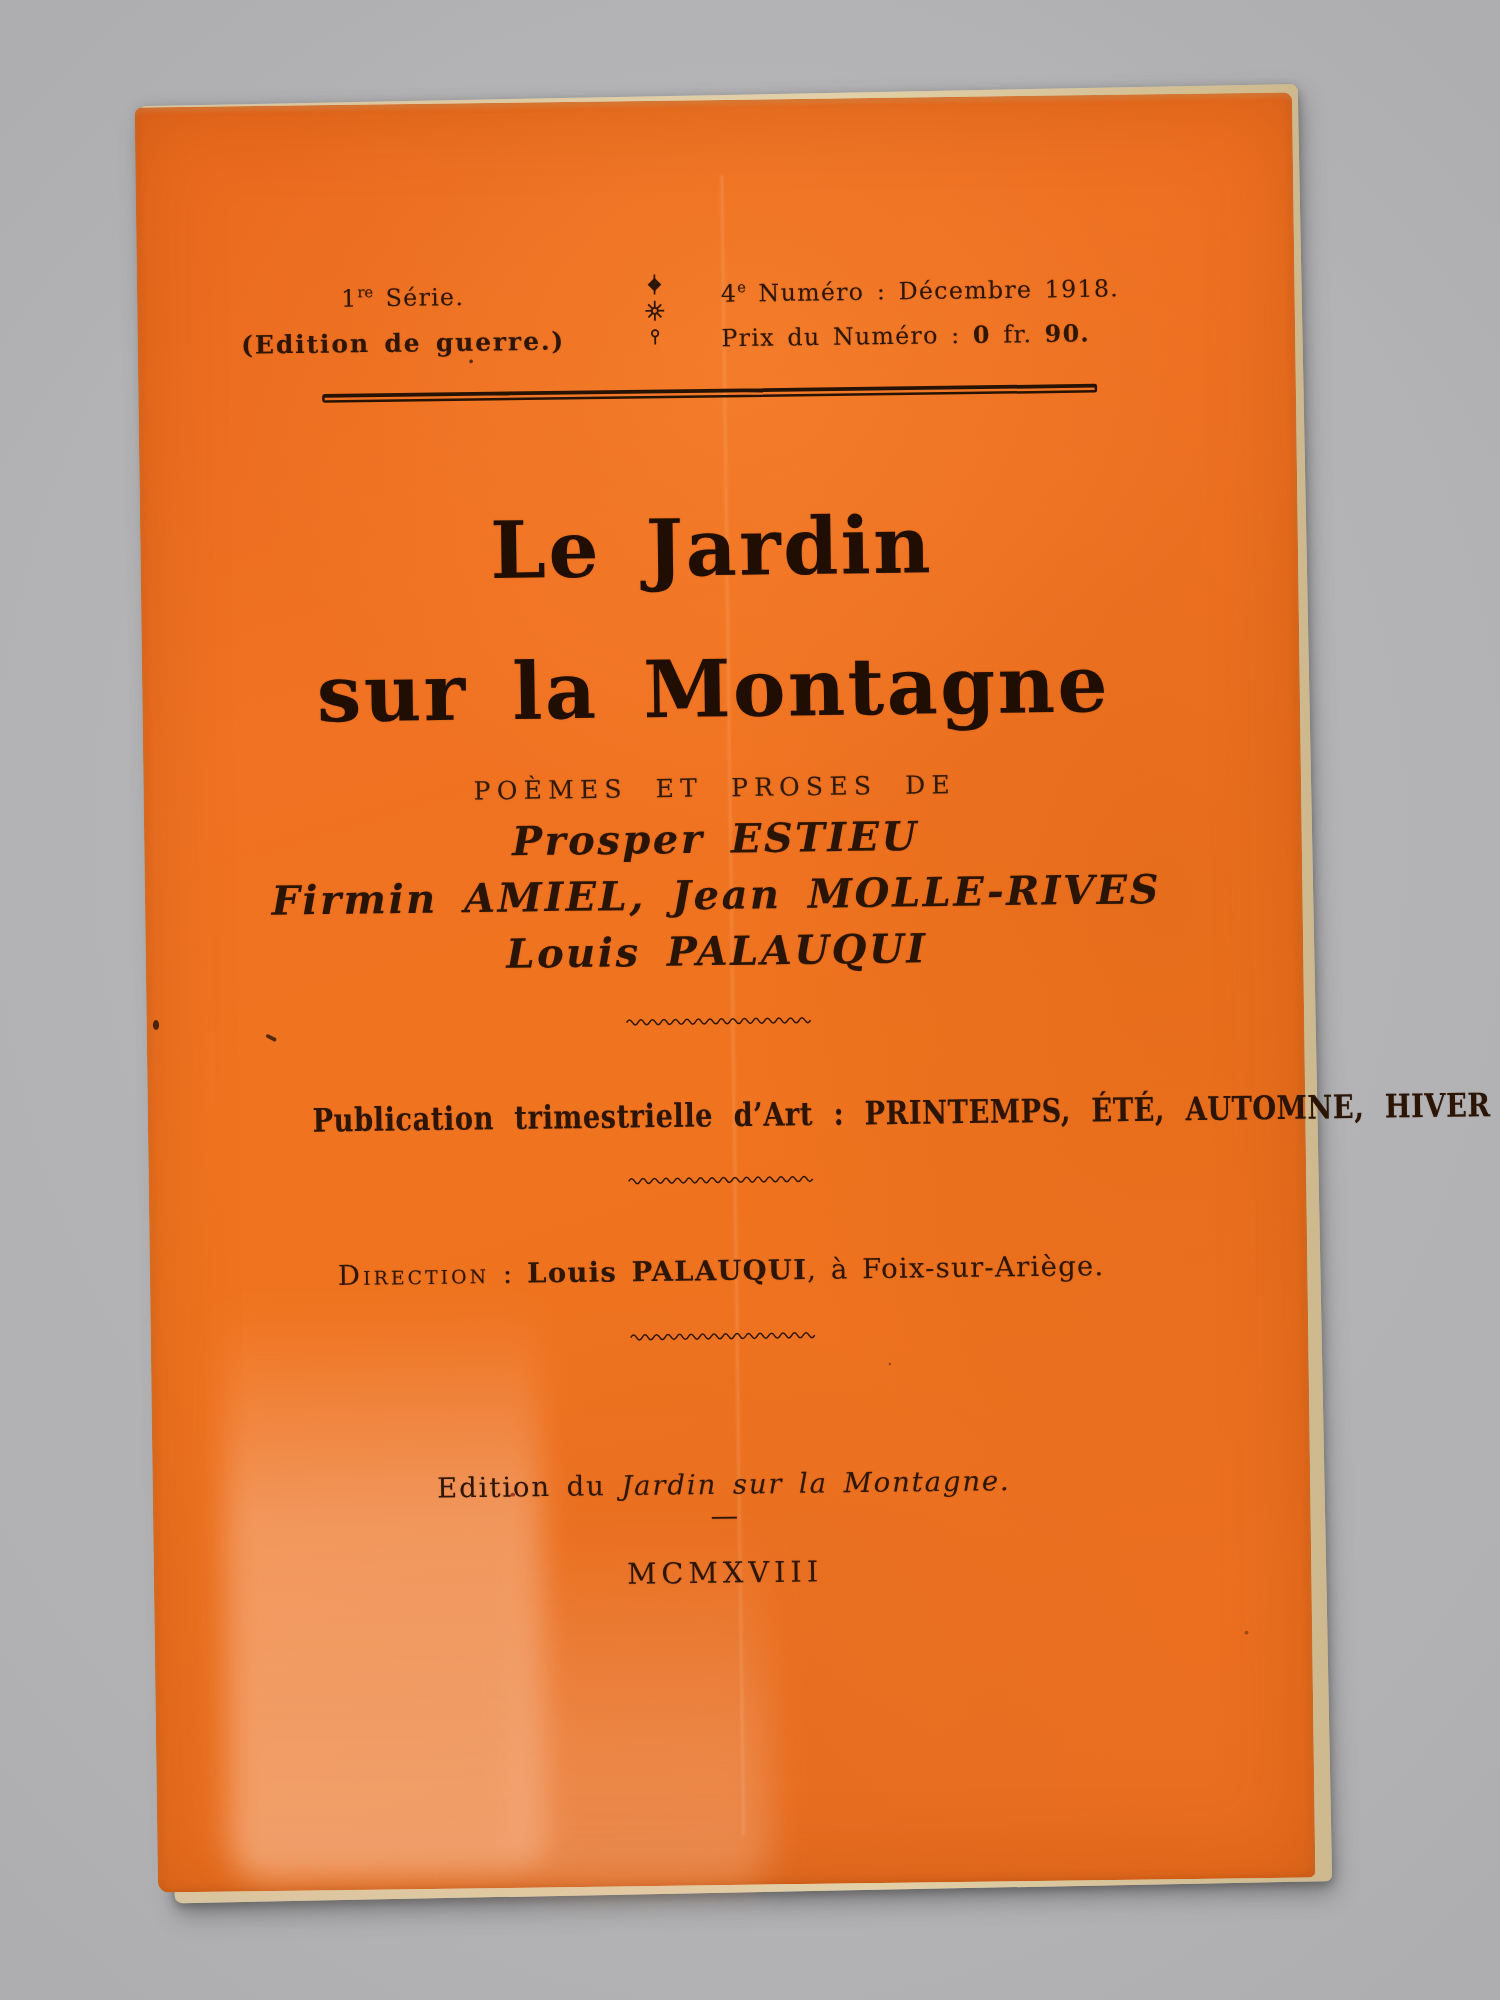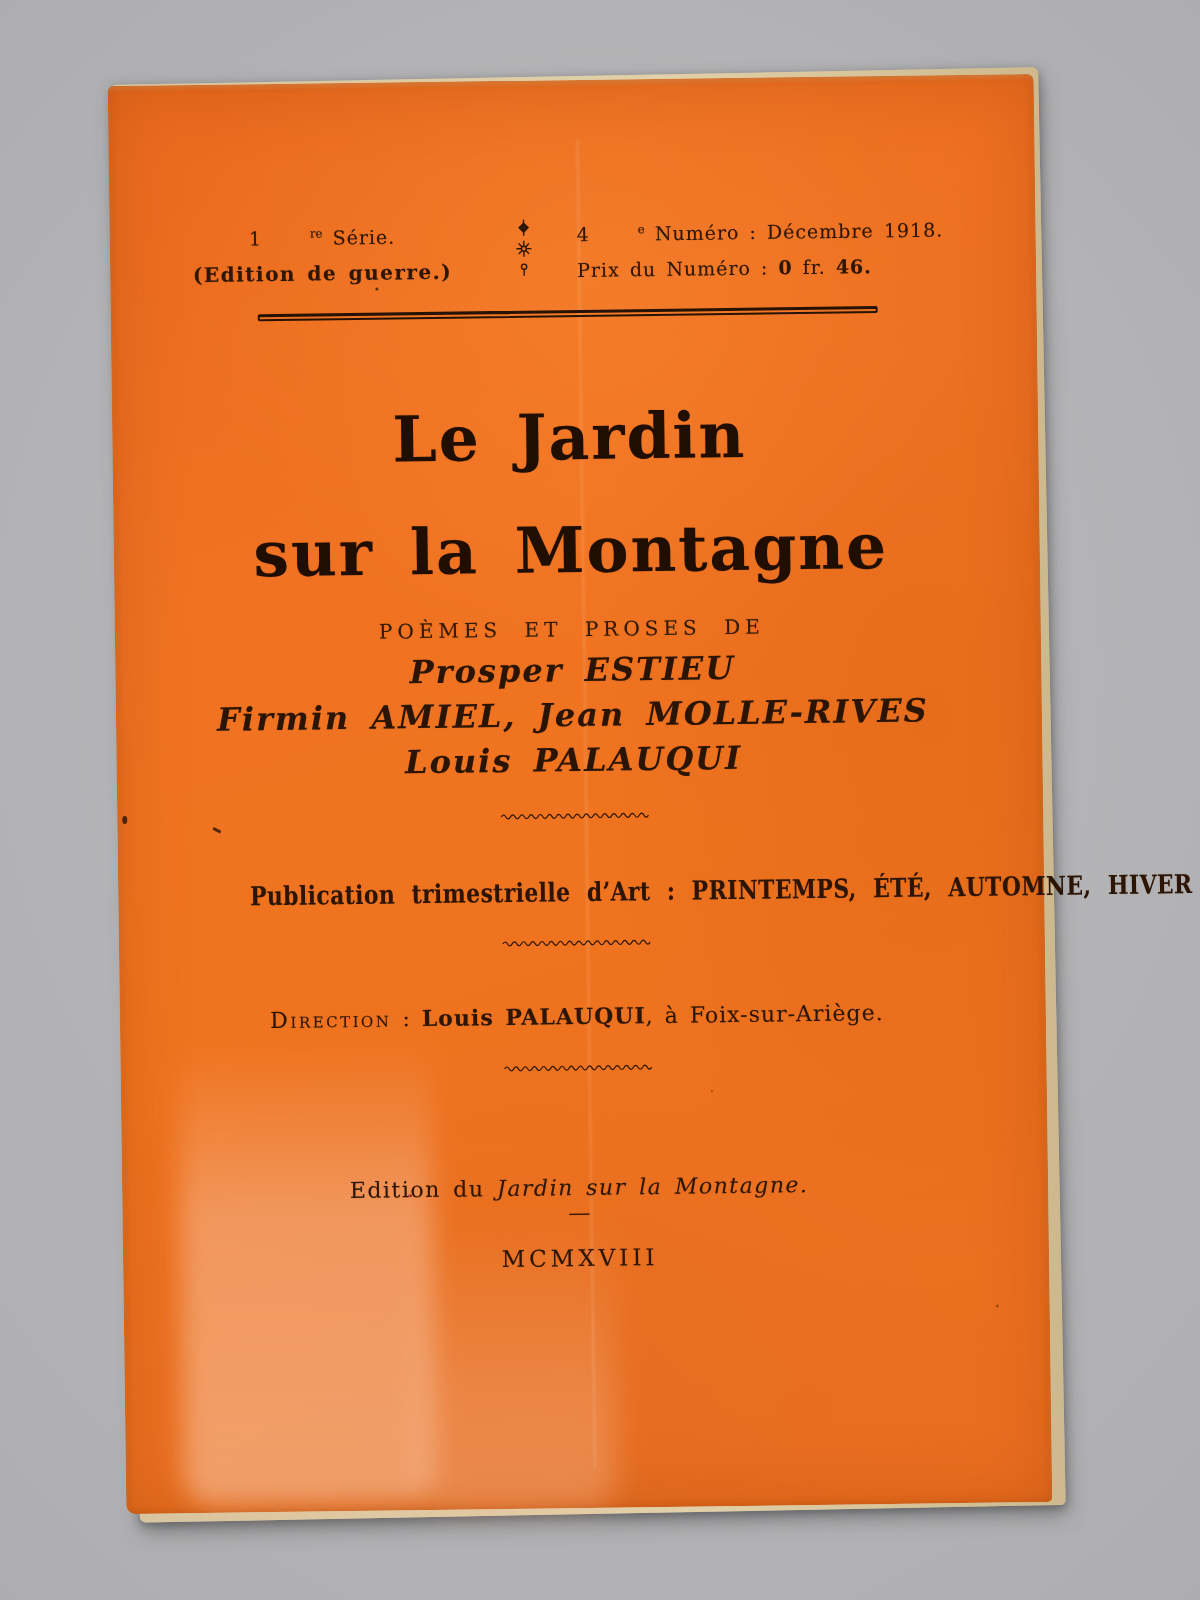--- a/index.html
+++ b/index.html
@@ -68,21 +68,21 @@
     text-align: center;
     text-shadow: 0 0 1px rgba(46,21,5,0.35);
   }
 
   
   .masthead {
     display: flex; align-items: flex-start; justify-content: center;
     margin-top: 132px; font-size: 19px; line-height: 36px;
     letter-spacing: 1px; word-spacing: 3px;
   }
-  .masthead sup { font-size: 0.62em; vertical-align: super; letter-spacing: 0; margin-left: 48px; }
+  .masthead sup { font-size: 0.62em; vertical-align: super; letter-spacing: 0; }
   .mast-left  { width: 350px; text-align: center; }
   .mast-left .war-edition { font-weight: 700; letter-spacing: 1.5px; font-size: 20px; }
   .mast-ornament { width: 64px; padding-top: 6px; display: flex; justify-content: center; }
   .mast-right { width: 416px; text-align: left; padding-left: 22px; }
   .mast-right b { font-weight: 700; }
 
   .double-rule {
     width: 620px; height: 7px; margin: 22px auto 0;
     border-top: 3px solid #271304; border-bottom: 2px solid #271304;
     border-left: 2px solid #271304; border-right: 2px solid #271304;
@@ -155,21 +155,21 @@
                   <line x1="14.2" y1="24.8" x2="3.8" y2="35.2"></line>
                 </g>
                 <circle cx="9" cy="30" r="2.4" fill="#ef7121"></circle>
                 <circle cx="9" cy="48" r="2.6" fill="none"></circle>
                 <line x1="9" y1="50.6" x2="9" y2="57"></line>
               </g>
             </svg>
           </div>
           <div class="mast-right">
             <div><span>4</span><sup>e</sup><span> Numéro : Décembre 1918.</span></div>
-            <div><span>Prix du Numéro : </span><b>0</b><span> fr. </span><b>46.</b></div>
+            <div><span>Prix du Numéro : </span><b>0</b><span> fr. </span><b>90.</b></div>
           </div>
         </div>
 
         <div class="double-rule"></div>
 
         <h1 class="title">
           <span class="t-line">Le Jardin</span>
           <span class="t-line">sur la Montagne</span>
         </h1>
 

